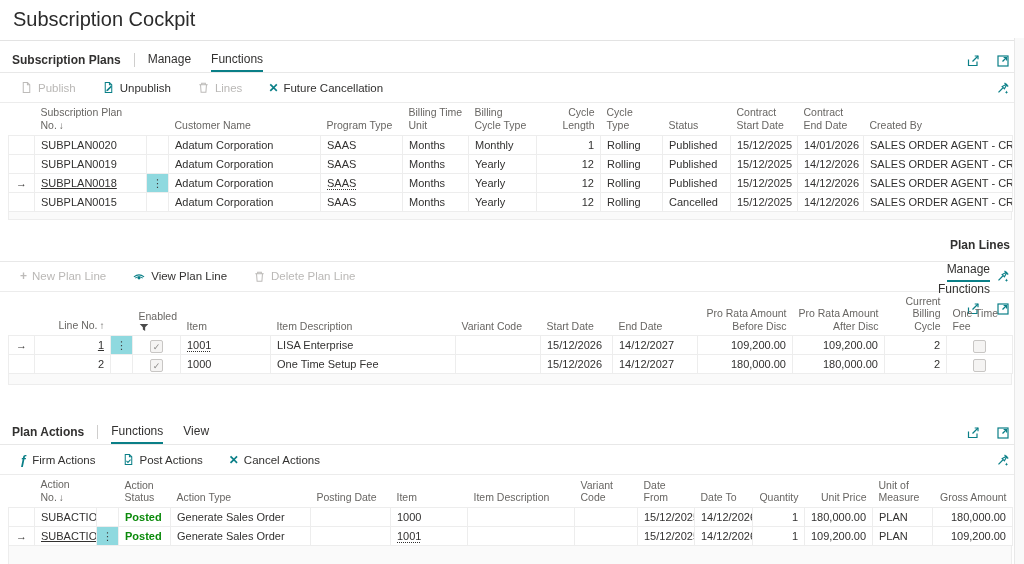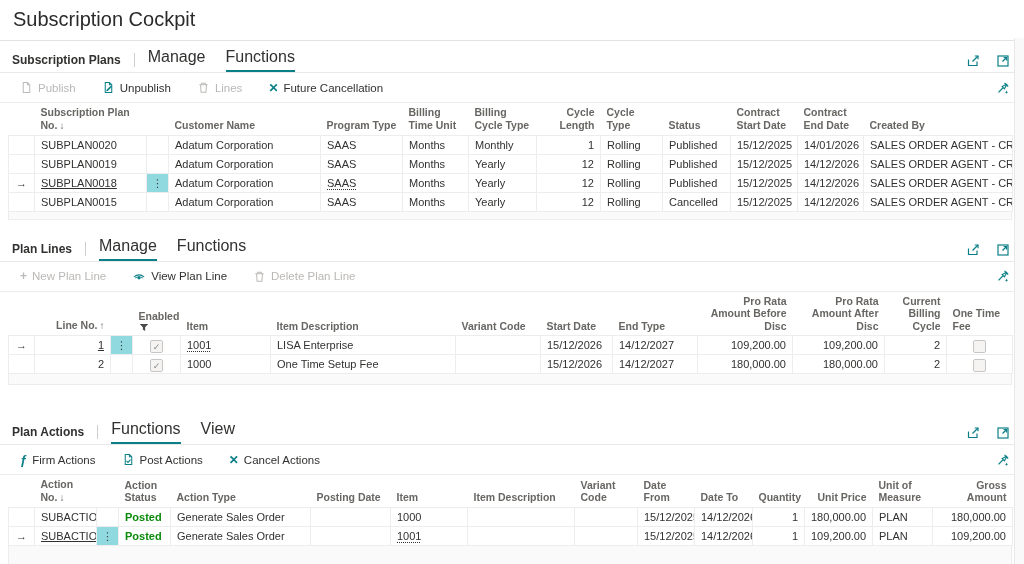--- a/index.html
+++ b/index.html
@@ -14,21 +14,21 @@
     padding:8px 0 9px 13px;border-bottom:1px solid #e3e3e3;
   }
   
   .sechdr{
     display:flex;align-items:flex-end;
     padding:0 14px 0 12px;border-bottom:1px solid #e8e8e8;
     height:24px;box-sizing:border-box;
   }
   .sec-title{font-weight:700;font-size:12px;padding-bottom:5px;}
   .vsep{width:1px;height:14px;background:#cfcecd;margin:0 13px 5px 13px;}
-  .tab{font-size:16px;margin-right:20px;padding-bottom:4px;border-bottom:2px solid transparent;cursor:pointer;}
+  .tab{font-size:12px;margin-right:20px;padding-bottom:4px;border-bottom:2px solid transparent;cursor:pointer;}
   .tab.active{border-bottom-color:#0a7f87;}
   .sec-icons{margin-left:auto;display:flex;gap:16px;align-items:center;color:#0a7f87;padding-bottom:4px;}
   .sec-icons svg{display:block;}
   
   .toolbar{
     display:flex;align-items:center;gap:6px;
     padding:4px 14px 4px 10px;border-bottom:1px solid #ececec;
     height:30px;box-sizing:border-box;
   }
   .tbtn{display:inline-flex;align-items:center;gap:5px;padding:3px 10px;font-size:11.5px;color:#323130;white-space:nowrap;cursor:pointer;}
@@ -36,21 +36,21 @@
   .tbtn.disabled{color:#bab8b6;cursor:default;}
   .tbtn.disabled .ticon{color:#bdbbb9;}
   .tbtn.hl{border:3px solid #e2231a;padding:4px 10px;margin:-4px 2px;}
   .glyph-x{font-weight:700;font-size:12px;}
   .glyph-f{font-weight:700;font-style:italic;font-size:13px;line-height:10px;}
   .glyph-plus{font-weight:700;font-size:12px;}
   .pin-right{margin-left:auto;color:#0a7f87;display:flex;align-items:center;cursor:pointer;}
   
   table.grid{border-collapse:collapse;table-layout:fixed;margin-left:8px;width:1004px;}
   .grid th{
-    font-weight:700;color:#686663;font-size:10.5px;line-height:1.2;
+    font-weight:400;color:#686663;font-size:10.5px;line-height:1.2;
     text-align:left;vertical-align:bottom;padding:3px 6px 3px 6px;
     white-space:normal;overflow:hidden;
   }
   .grid th.r{text-align:right;}
   .grid td{
     font-size:11px;color:#323130;padding:0 6px;height:18px;line-height:18px;
     border:1px solid #ededed;background:#fff;white-space:nowrap;overflow:hidden;
   }
   .grid td.r{text-align:right;}
   .grid td.c{text-align:center;padding:0;}
@@ -60,21 +60,21 @@
   .rowarrow{font-size:11px;color:#323130;}
   .focus{text-decoration:underline;}
   .dotted{text-decoration:underline dotted 1px;text-underline-offset:2px;}
   .posted{color:#0b8a0b;font-weight:700;}
   .cb{display:inline-block;width:11px;height:11px;border:1px solid #c8c6c4;background:#f5f4f3;border-radius:2px;vertical-align:middle;line-height:10px;text-align:center;}
   .cb i{font-style:normal;font-size:9px;color:#8a8886;}
   .grid-foot{margin-left:8px;width:1004px;background:#fafafa;border:1px solid #ededed;border-top:none;box-sizing:border-box;}
   .hfunnel{display:block;margin-top:1px;}
   
   .vscroll{position:absolute;right:0;top:38px;bottom:0;width:9px;background:#f9f9f9;border-left:1px solid #e8e8e8;}
-  .mt16{margin-top:8px;} .mt18{margin-top:18px;} .mt36{margin-top:36px;}
+  .mt16{margin-top:8px;} .mt18{margin-top:18px;flex-direction:column;} .mt36{margin-top:36px;}
 </style>
 </head>
 <body>
 
 <div class="pagetitle">Subscription Cockpit</div>
 
 <div class="sechdr mt16">
   <span class="sec-title">Subscription Plans</span>
   <span class="vsep"></span>
   <span class="tab">Manage</span>
@@ -316,21 +316,21 @@
       <th></th>
       <th class="r"><span>Line No.</span><span class="sort">↑</span></th>
       <th></th>
       <th><span>Enabled</span><svg class="hfunnel" width="10" height="9" viewBox="0 0 14 12">
             <path d="M1 1 H13 L8.6 5.8 V11 L5.4 8.8 V5.8 Z" fill="#4a4a4a"></path>
           </svg></th>
       <th>Item</th>
       <th>Item Description</th>
       <th>Variant Code</th>
       <th>Start Date</th>
-      <th>End Type</th>
+      <th>End Date</th>
       <th class="r">Pro Rata Amount Before Disc</th>
       <th class="r">Pro Rata Amount After Disc</th>
       <th class="r">Current Billing Cycle</th>
       <th>One Time Fee</th>
     </tr>
   </thead>
   <tbody>
     <tr class="selected">
       <td class="c"><span class="rowarrow">→</span></td>
       <td class="r"><span class="focus">1</span></td>

